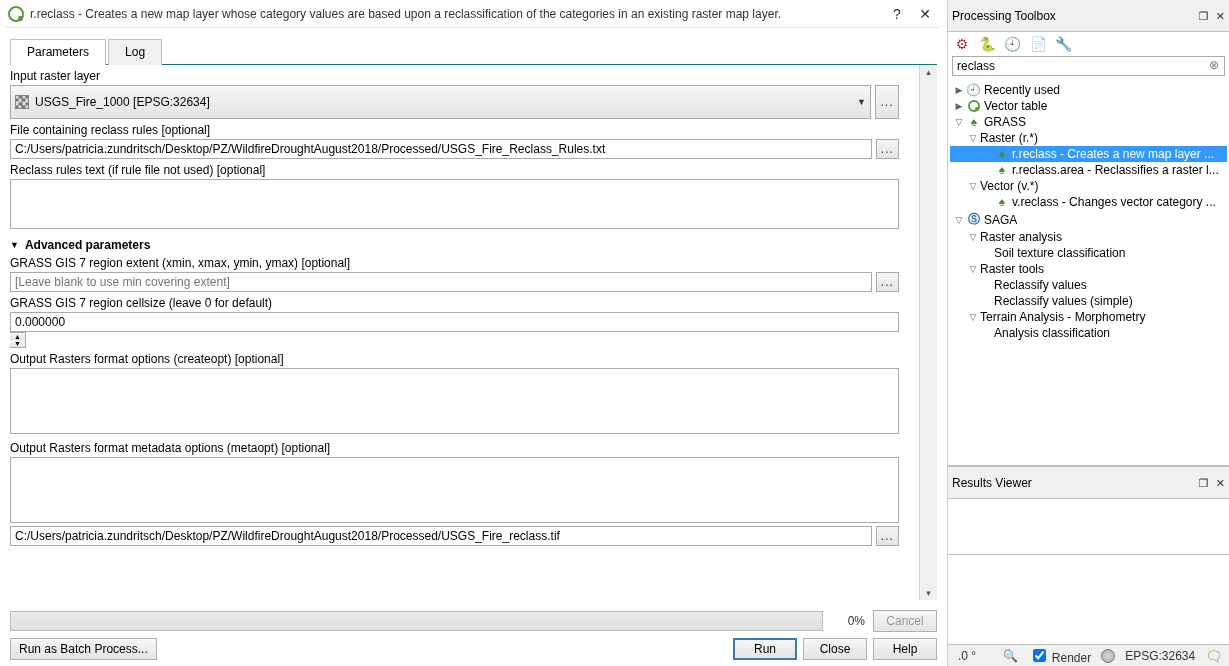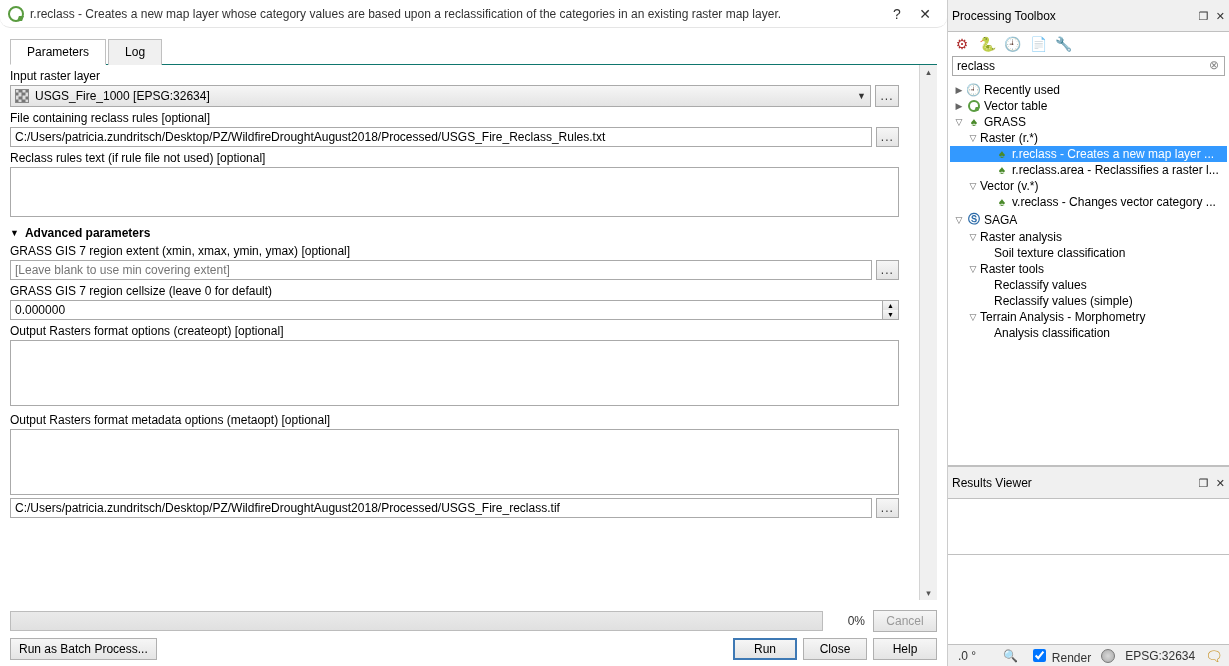--- a/index.html
+++ b/index.html
@@ -15,34 +15,34 @@
 .tab { padding: 5px 16px; border: 1px solid #c0c0c0; border-bottom: none; background: #f0f0f0; margin-right: 2px; position: relative; top: 1px; }
 .tab.active { background: #fff; border-bottom: 1px solid #fff; }
 .content { flex: 1; overflow: hidden; display: flex; }
 .form-scroll { flex: 1; padding-right: 20px; }
 .vscroll { width: 18px; background: #f0f0f0; border-left: 1px solid #d4d4d4; position: relative; }
 .vscroll .arr { position: absolute; left: 0; width: 100%; text-align: center; font-size: 9px; color: #555; }
 .vscroll .arr.up { top: 2px; }
 .vscroll .arr.down { bottom: 2px; }
 .lbl { color: #000; margin: 4px 0 2px 0; }
 .row { display: flex; align-items: stretch; gap: 4px; }
-.combo { flex: 1; display: flex; align-items: center; background: linear-gradient(#f6f6f6,#e4e4e4); border: 1px solid #aaa; height: 22px; padding: 0 4px; }
+.combo { flex: 1; display: flex; align-items: center; background: linear-gradient(#f6f6f6,#e4e4e4); border: 1px solid #aaa; height: 34px; padding: 0 4px; }
 .combo .ras-icon { width:14px;height:14px;margin-right:6px; background: repeating-conic-gradient(#777 0 25%, #ddd 0 50%) 50% / 7px 7px; border:1px solid #888;}
 .combo .txt { flex: 1; }
 .combo .dd { font-size: 9px; color: #333; }
 .sqbtn { width: 24px; border: 1px solid #aaa; background: linear-gradient(#f6f6f6,#e4e4e4); display:flex; align-items:center; justify-content:center; letter-spacing:1px; color:#333; cursor:pointer;}
 input[type=text], textarea { width: 100%; border: 1px solid #aaa; background: #fff; padding: 2px 4px; font: inherit; }
 textarea { resize: none; }
 .ta-sm { height: 50px; }
 .ta-md { height: 66px; }
 .ta-lg { height: 66px; }
 .adv { display:flex; align-items:center; gap:6px; margin:6px 0 2px 0; font-weight:bold; color:#000;}
 .adv .tri { font-size:9px; }
 .placeholder input { color:#888; font-style: normal; }
-.spin { display:flex;}
+.spin { display:flex;flex-direction:column;}
 .spin input { flex:1; }
 .spin .updown { width:16px; border:1px solid #aaa; border-left:none; display:flex; flex-direction:column;}
 .spin .updown div{flex:1;display:flex;align-items:center;justify-content:center;font-size:7px;background:linear-gradient(#f6f6f6,#e4e4e4);}
 .progress-row { display:flex; align-items:center; gap:8px; margin-top:10px;}
 .pbar { flex:1; height:20px; background:linear-gradient(#eaeaea,#e0e0e0); border:1px solid #bcbcbc;}
 .pct { color:#333; width:34px; text-align:right;}
 .pbtn { width:64px; height:22px; border:1px solid #b0b0b0; background:linear-gradient(#f6f6f6,#e4e4e4); display:flex;align-items:center;justify-content:center; cursor:pointer;}
 .pbtn.disabled { color:#999;}
 .footer { display:flex; justify-content:space-between; margin-top:6px;}
 .footer .left .pbtn { width:auto; padding:0 8px;}

